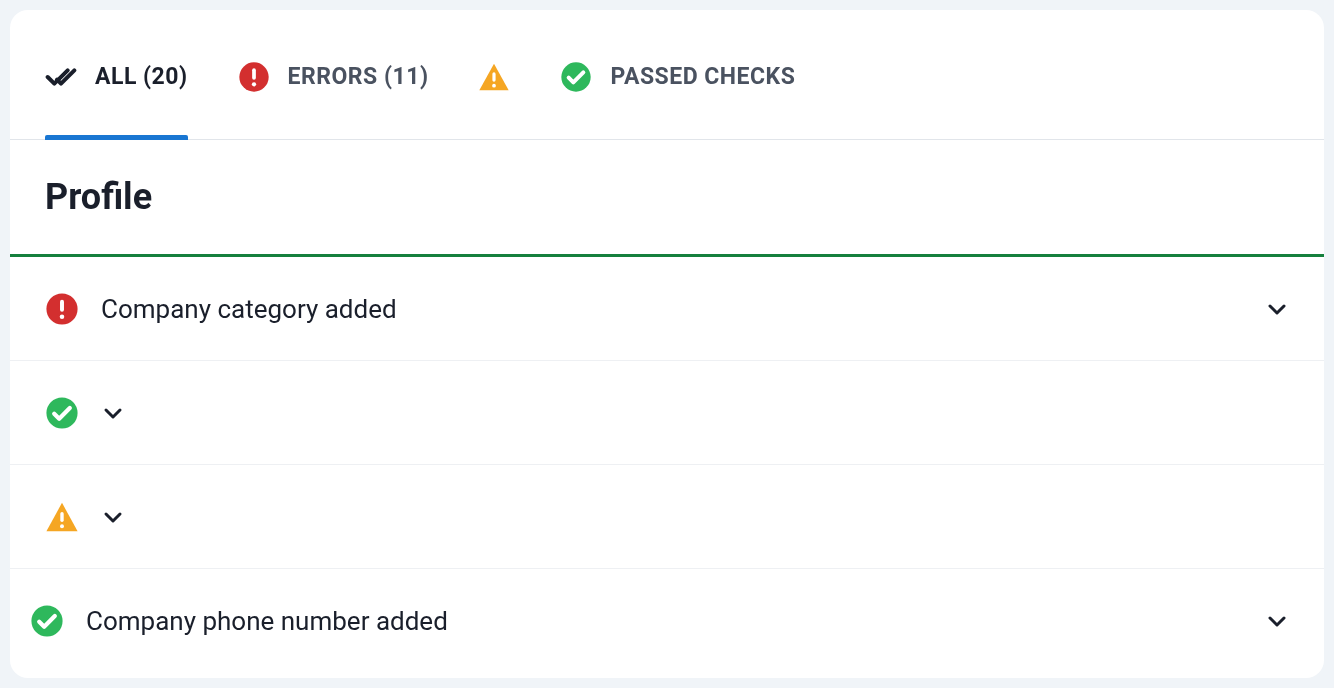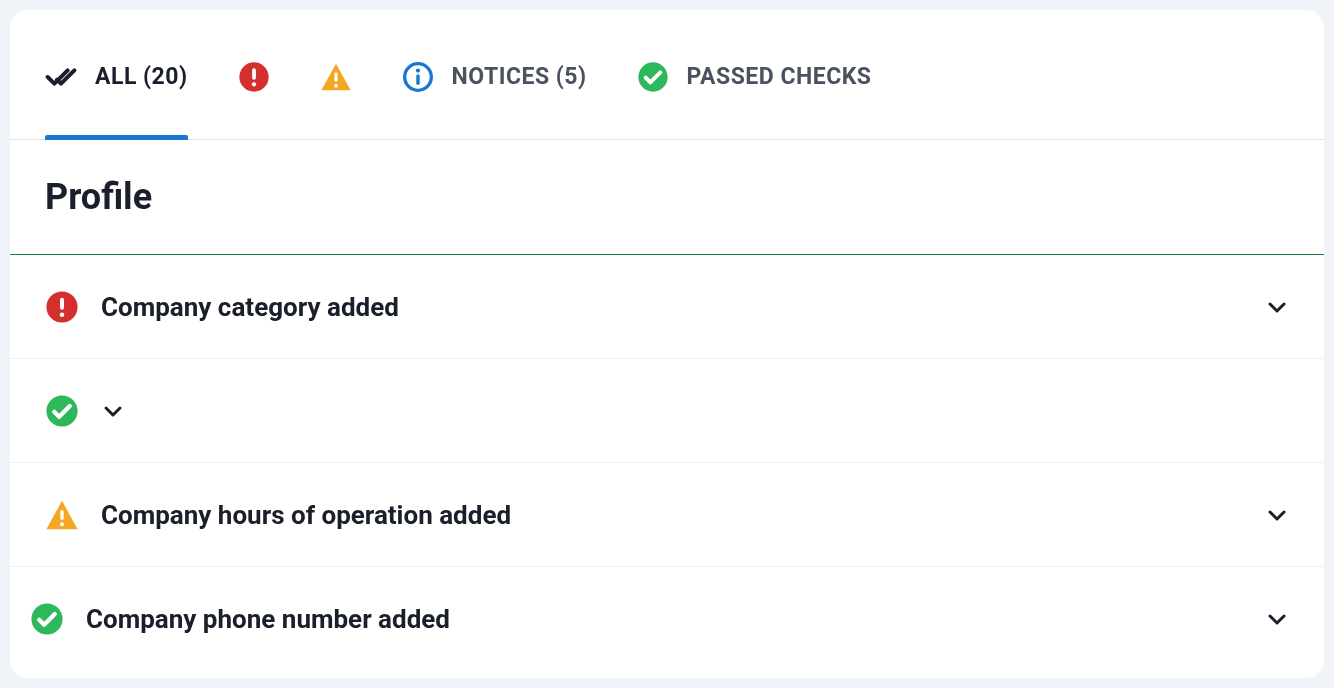--- a/index.html
+++ b/index.html
@@ -54,21 +54,21 @@
       font-size: 23px;
       font-weight: 700;
       color: #4a5260;
       letter-spacing: 0.5px;
     }
     .tab.active .tab-label {
       color: #1a1f2b;
     }
     .section-header {
       padding: 36px 35px 36px;
-      border-bottom: 1px solid #15803d;
+      border-bottom: 3px solid #15803d;
     }
     .section-title {
       font-size: 36px;
       font-weight: 700;
       color: #1a1f2b;
     }
     .check-row {
       display: flex;
       align-items: center;
       padding: 0 35px;
@@ -81,21 +81,21 @@
       padding-left: 20px;
     }
     .check-icon {
       width: 34px;
       height: 34px;
       margin-right: 22px;
       flex-shrink: 0;
     }
     .check-label {
       font-size: 26px;
-      font-weight: 700;
+      font-weight: 400;
       color: #1a1f2b;
       flex: 1;
     }
     .chevron {
       width: 24px;
       height: 24px;
       flex-shrink: 0;
     }
     
     .tab-icon {
@@ -125,42 +125,33 @@
     </div>
 
     <div class="tab">
       <span class="tab-icon">
         <svg viewBox="0 0 24 24" width="32" height="32">
           <circle cx="12" cy="12" r="11" fill="#d32f2f"></circle>
           <rect x="10.6" y="5.5" width="2.8" height="8.5" rx="1.4" fill="#fff"></rect>
           <circle cx="12" cy="17.5" r="1.6" fill="#fff"></circle>
         </svg>
       </span>
+      <span class="tab-label">ERRORS (11)</span>
     </div>
 
     <div class="tab">
       <span class="tab-icon">
         <svg viewBox="0 0 24 24" width="34" height="34">
           <path d="M12 2 L23 22 L1 22 Z" fill="#f5a623"></path>
           <rect x="10.8" y="8.5" width="2.4" height="7" rx="1.2" fill="#fff"></rect>
           <circle cx="12" cy="18.5" r="1.4" fill="#fff"></circle>
         </svg>
       </span>
     </div>
 
-    <div class="tab">
-      <span class="tab-icon">
-        <svg viewBox="0 0 24 24" width="32" height="32">
-          <circle cx="12" cy="12" r="10" fill="none" stroke="#1976d2" stroke-width="2.5"></circle>
-          <circle cx="12" cy="7.2" r="1.6" fill="#1976d2"></circle>
-          <rect x="10.7" y="10" width="2.6" height="8" rx="1.3" fill="#1976d2"></rect>
-        </svg>
-      </span>
-      <span class="tab-label">NOTICES (5)</span>
-    </div>
 
     <div class="tab">
       <span class="tab-icon">
         <svg viewBox="0 0 24 24" width="32" height="32">
           <circle cx="12" cy="12" r="11" fill="#2eb85c"></circle>
           <polyline points="6.5 12.5 10 16 17.5 8.5" fill="none" stroke="#fff" stroke-width="3" stroke-linecap="round" stroke-linejoin="round"></polyline>
         </svg>
       </span>
       <span class="tab-label">PASSED CHECKS</span>
     </div>
@@ -202,21 +193,20 @@
   </div>
 
   <div class="check-row">
     <span class="check-icon">
       <svg viewBox="0 0 24 24" width="34" height="34">
         <path d="M12 2 L23 22 L1 22 Z" fill="#f5a623"></path>
         <rect x="10.8" y="8.5" width="2.4" height="7" rx="1.2" fill="#fff"></rect>
         <circle cx="12" cy="18.5" r="1.4" fill="#fff"></circle>
       </svg>
     </span>
-    <span class="check-label">Company hours of operation added</span>
     <span class="chevron">
       <svg viewBox="0 0 24 24" width="24" height="24" fill="none" stroke="#1a1f2b" stroke-width="3" stroke-linecap="round" stroke-linejoin="round">
         <polyline points="5 9 12 16 19 9"></polyline>
       </svg>
     </span>
   </div>
 
   <div class="check-row">
     <span class="check-icon">
       <svg viewBox="0 0 24 24" width="34" height="34">

